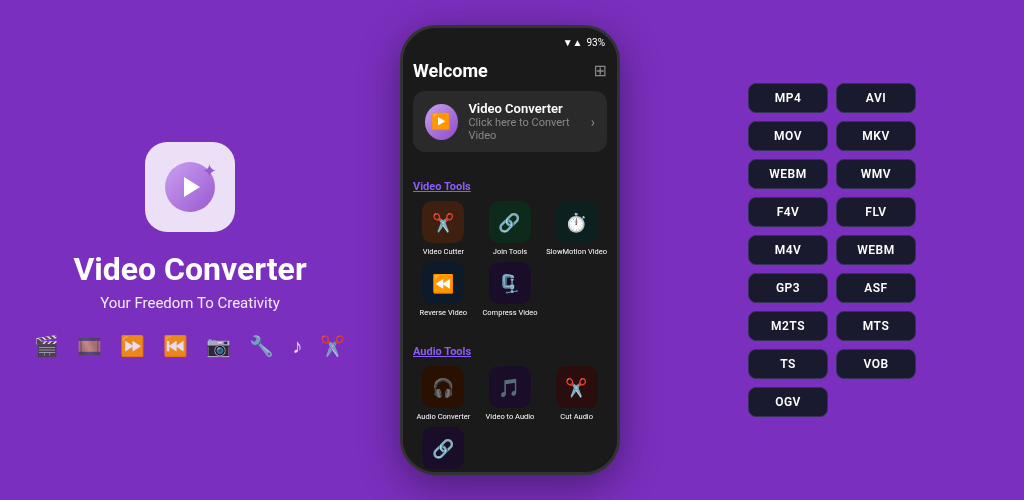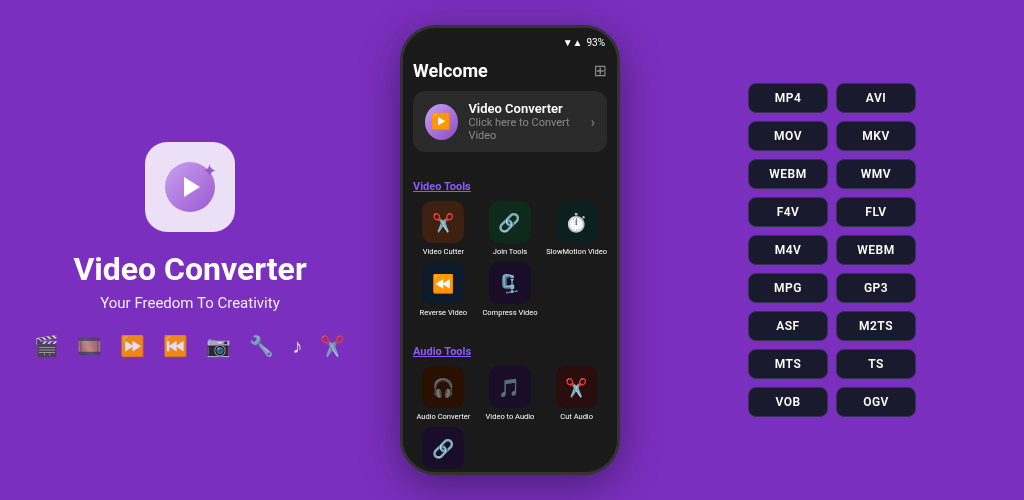--- a/index.html
+++ b/index.html
@@ -401,21 +401,20 @@
   <div class="format-badge">MP4</div>
       <div class="format-badge">AVI</div>
       <div class="format-badge">MOV</div>
       <div class="format-badge">MKV</div>
       <div class="format-badge">WEBM</div>
       <div class="format-badge">WMV</div>
       <div class="format-badge">F4V</div>
       <div class="format-badge">FLV</div>
       <div class="format-badge">M4V</div>
       <div class="format-badge">WEBM</div>
-      <div class="format-badge">MPG</div>
       <div class="format-badge">GP3</div>
       <div class="format-badge">ASF</div>
       <div class="format-badge">M2TS</div>
       <div class="format-badge">MTS</div>
       <div class="format-badge">TS</div>
       <div class="format-badge">VOB</div>
       <div class="format-badge">OGV</div>
     </div>
 </div>
 

